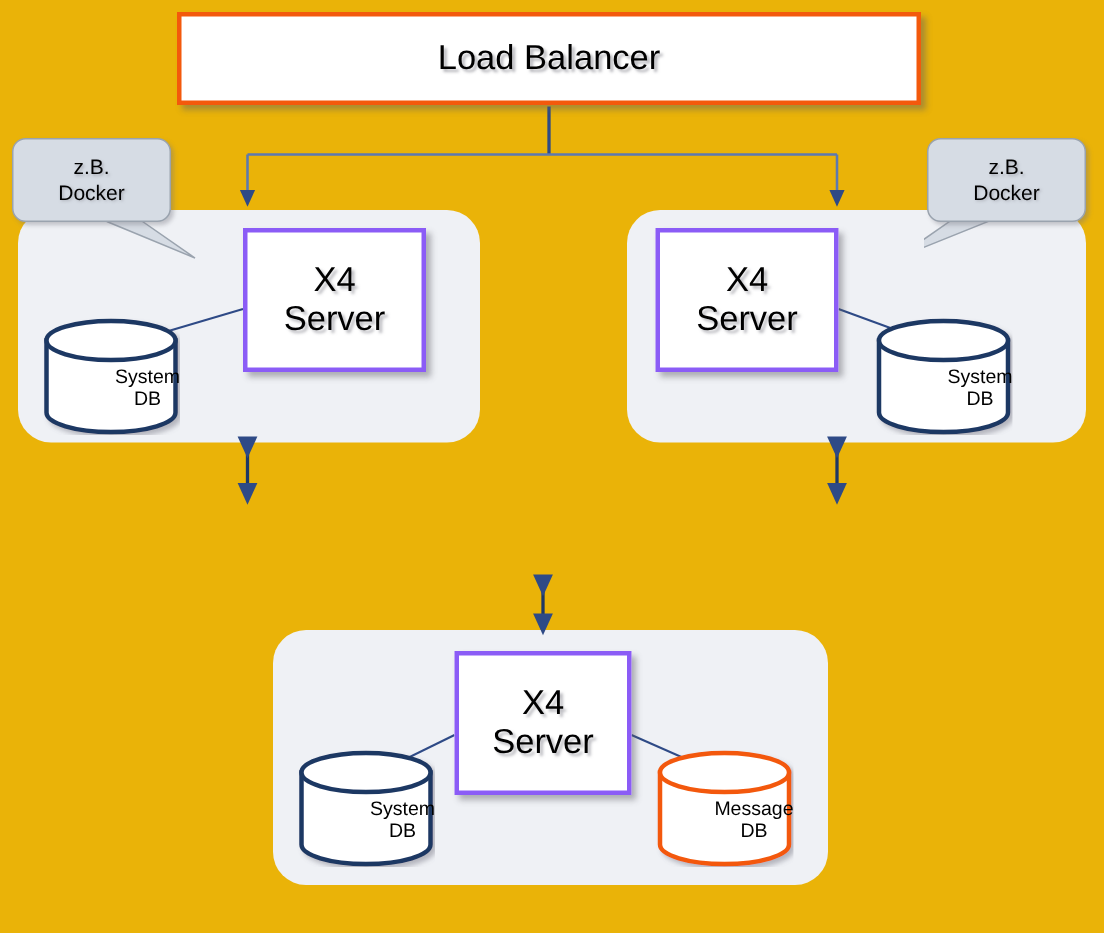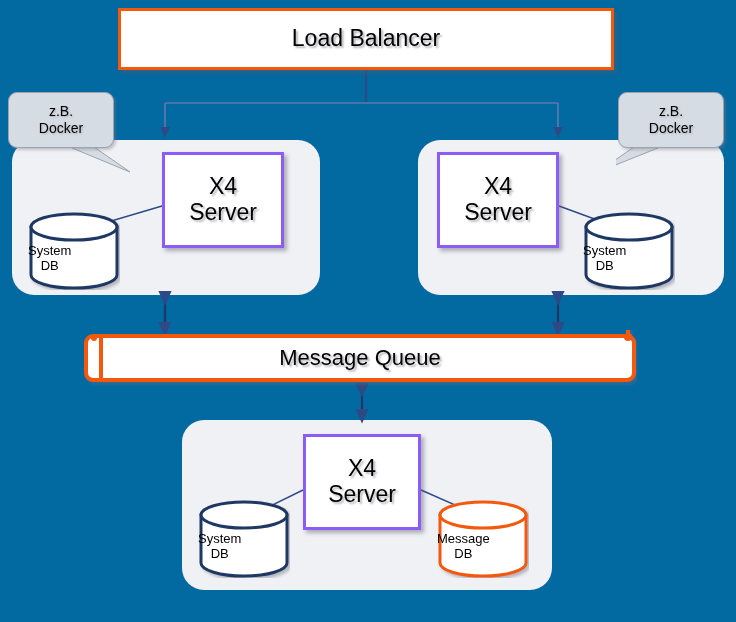--- a/index.html
+++ b/index.html
@@ -7,21 +7,21 @@
     padding: 0;
     background: #ffffff;
   }
   body {
     font-family: "Liberation Sans", sans-serif;
   }
   #diagram {
     position: relative;
     width: 736px;
     height: 622px;
-    background: #0369a1;
+    background: #eab308;
     overflow: hidden;
   }
   .svg-layer {
     position: absolute;
     left: 0;
     top: 0;
     width: 736px;
     height: 622px;
   }
   .group-panel {
@@ -71,21 +71,21 @@
     color: #000000;
     text-shadow: 2px 2px 2px rgba(120,120,130,0.55);
     z-index: 3;
   }
   #message-queue .mq-label { position: relative; z-index: 2; }
 
   .cylinder {
     position: absolute;
     display: flex;
     align-items: center;
-    justify-content: flex-start;
+    justify-content: flex-end;
   }
   .cyl-label {
     position: relative;
     z-index: 4;
     text-align: center;
     font-size: 13px;
     line-height: 1.18;
     color: #000000;
     pointer-events: none;
     padding-top: 14px;
@@ -264,26 +264,14 @@
         <path d="M3,15 L3,63 A43,13 0 0 0 89,63 L89,15 Z" fill="#ffffff" stroke="#f3590c" stroke-width="3"></path>
         <ellipse cx="46" cy="15" rx="43" ry="13" fill="#ffffff" stroke="#f3590c" stroke-width="3"></ellipse>
       </g>
     </svg>
     <div class="cyl-label">
       <span>Message</span>
       <span>DB</span>
     </div>
   </div>
 
-  <div id="message-queue">
-    <svg width="554" height="56" viewBox="0 0 554 56" style="position:absolute;left:0;top:-3px;">
-      <g filter="url(#softshadow)">
-        <rect x="3" y="6" width="548" height="44" rx="7" ry="7" fill="#ffffff" stroke="#f3590c" stroke-width="4"></rect>
-        <path d="M18,8 L18,48" stroke="#f3590c" stroke-width="4" fill="none"></path>
-        <path d="M545,8 L545,-4" stroke="#f3590c" stroke-width="4" fill="none"></path>
-        <circle cx="545" cy="7" r="4" fill="#f3590c"></circle>
-        <circle cx="11" cy="8" r="3" fill="#f3590c"></circle>
-      </g>
-    </svg>
-    <span class="mq-label">Message Queue</span>
-  </div>
 
 </div>
 
 </body></html>

